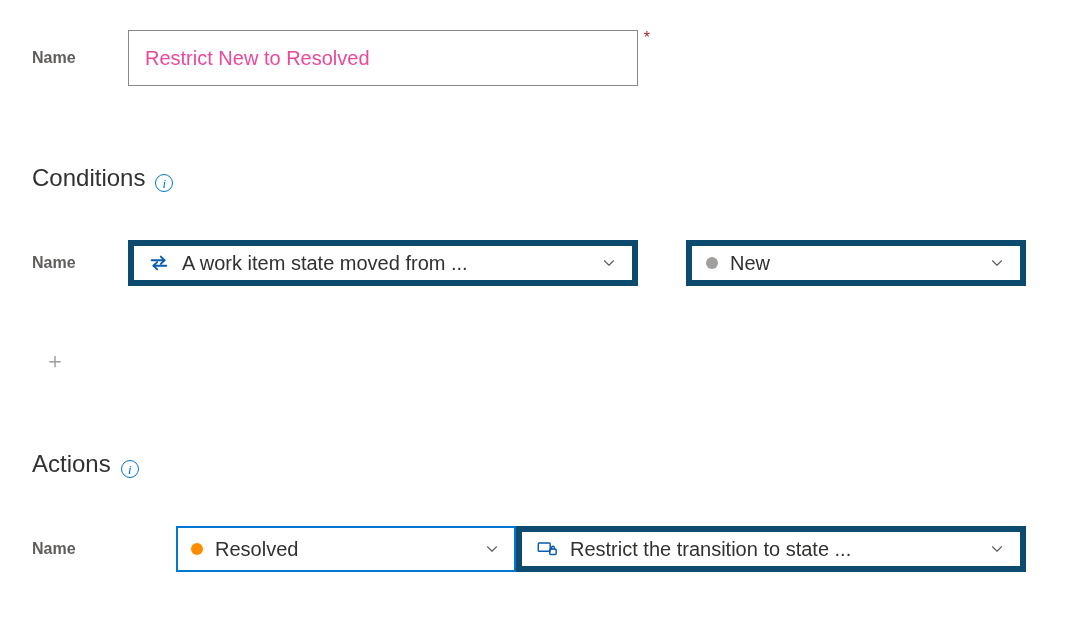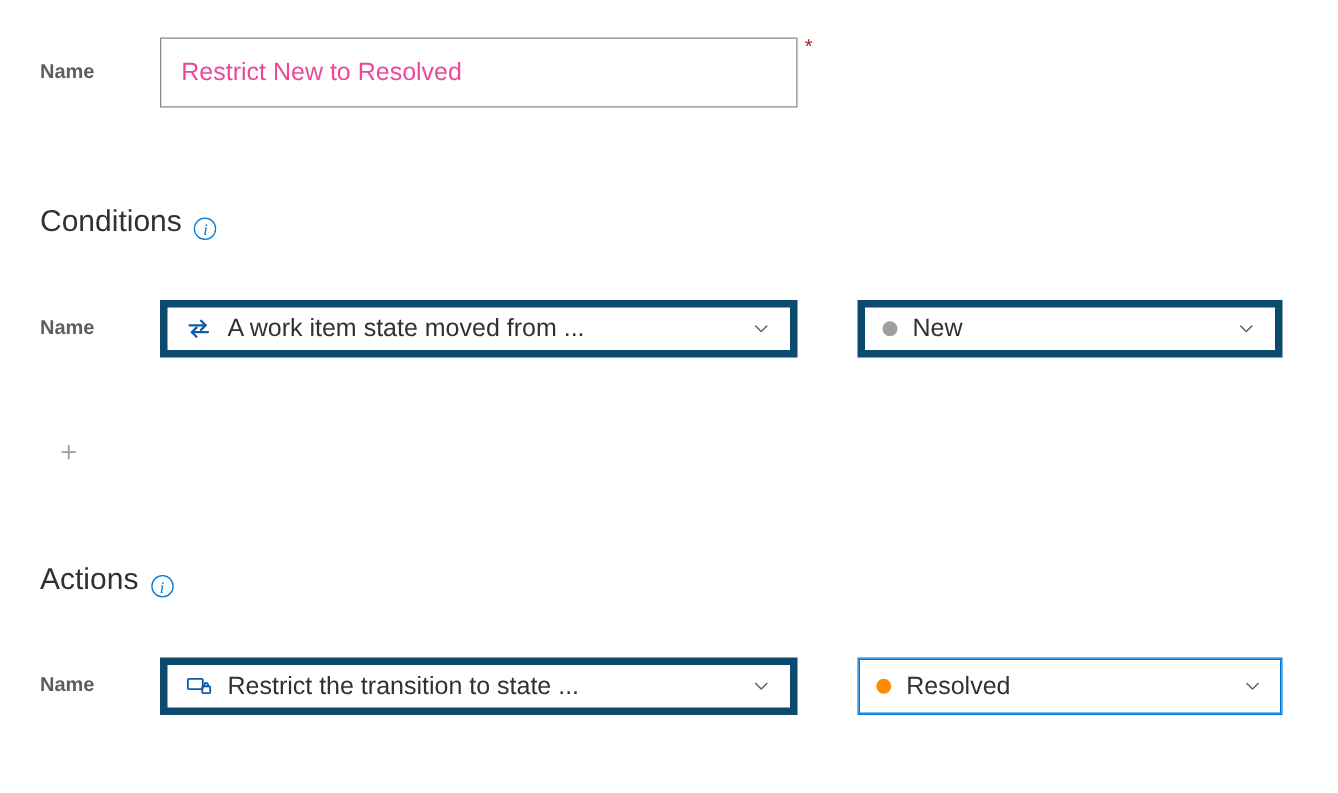--- a/index.html
+++ b/index.html
@@ -164,33 +164,33 @@
   <span class="plus">＋</span>
 </div>
 
 <div class="section-title">
   <h2>Actions</h2>
   <span class="info-icon">i</span>
 </div>
 
 <div class="row">
   <div class="label">Name</div>
+  <div class="combo secondary focused">
+    <span class="state-dot dot-orange"></span>
+    <span class="combo-text">Resolved</span>
+    <svg class="chevron" viewBox="0 0 24 24" fill="none" stroke="#605e5c" stroke-width="1.5" stroke-linecap="round" stroke-linejoin="round">
+        <polyline points="6 9 12 15 18 9"></polyline>
+      </svg>
+  </div>
   <div class="combo main">
     <span class="icon-slot">
       <svg viewBox="0 0 24 24" width="22" height="22" fill="none" stroke="#0b5cad" stroke-width="1.6" stroke-linecap="round" stroke-linejoin="round">
         <rect x="2.5" y="5.5" width="13" height="9" rx="1"></rect>
         <rect x="15" y="12" width="7" height="6" rx="1"></rect>
         <path d="M17 12v-1.5a1.5 1.5 0 0 1 3 0V12"></path>
       </svg>
     </span>
     <span class="combo-text">Restrict the transition to state ...</span>
     <svg class="chevron" viewBox="0 0 24 24" fill="none" stroke="#605e5c" stroke-width="1.5" stroke-linecap="round" stroke-linejoin="round">
         <polyline points="6 9 12 15 18 9"></polyline>
       </svg>
   </div>
-  <div class="combo secondary focused">
-    <span class="state-dot dot-orange"></span>
-    <span class="combo-text">Resolved</span>
-    <svg class="chevron" viewBox="0 0 24 24" fill="none" stroke="#605e5c" stroke-width="1.5" stroke-linecap="round" stroke-linejoin="round">
-        <polyline points="6 9 12 15 18 9"></polyline>
-      </svg>
-  </div>
 </div>
 
 </body></html>

